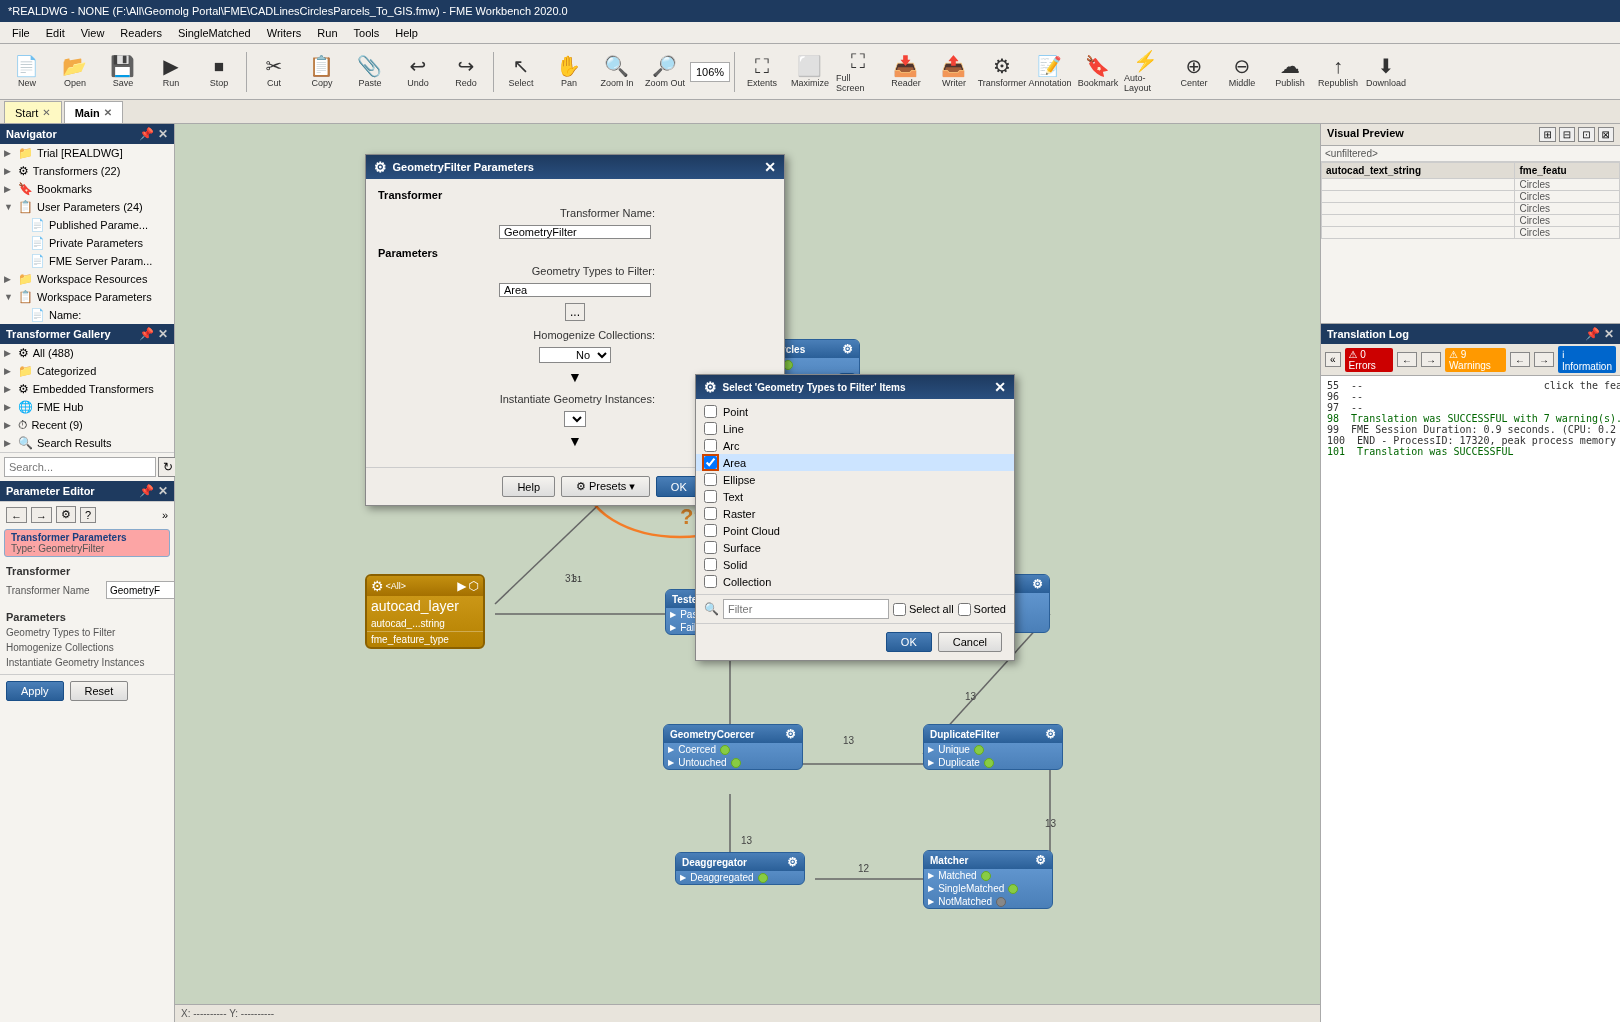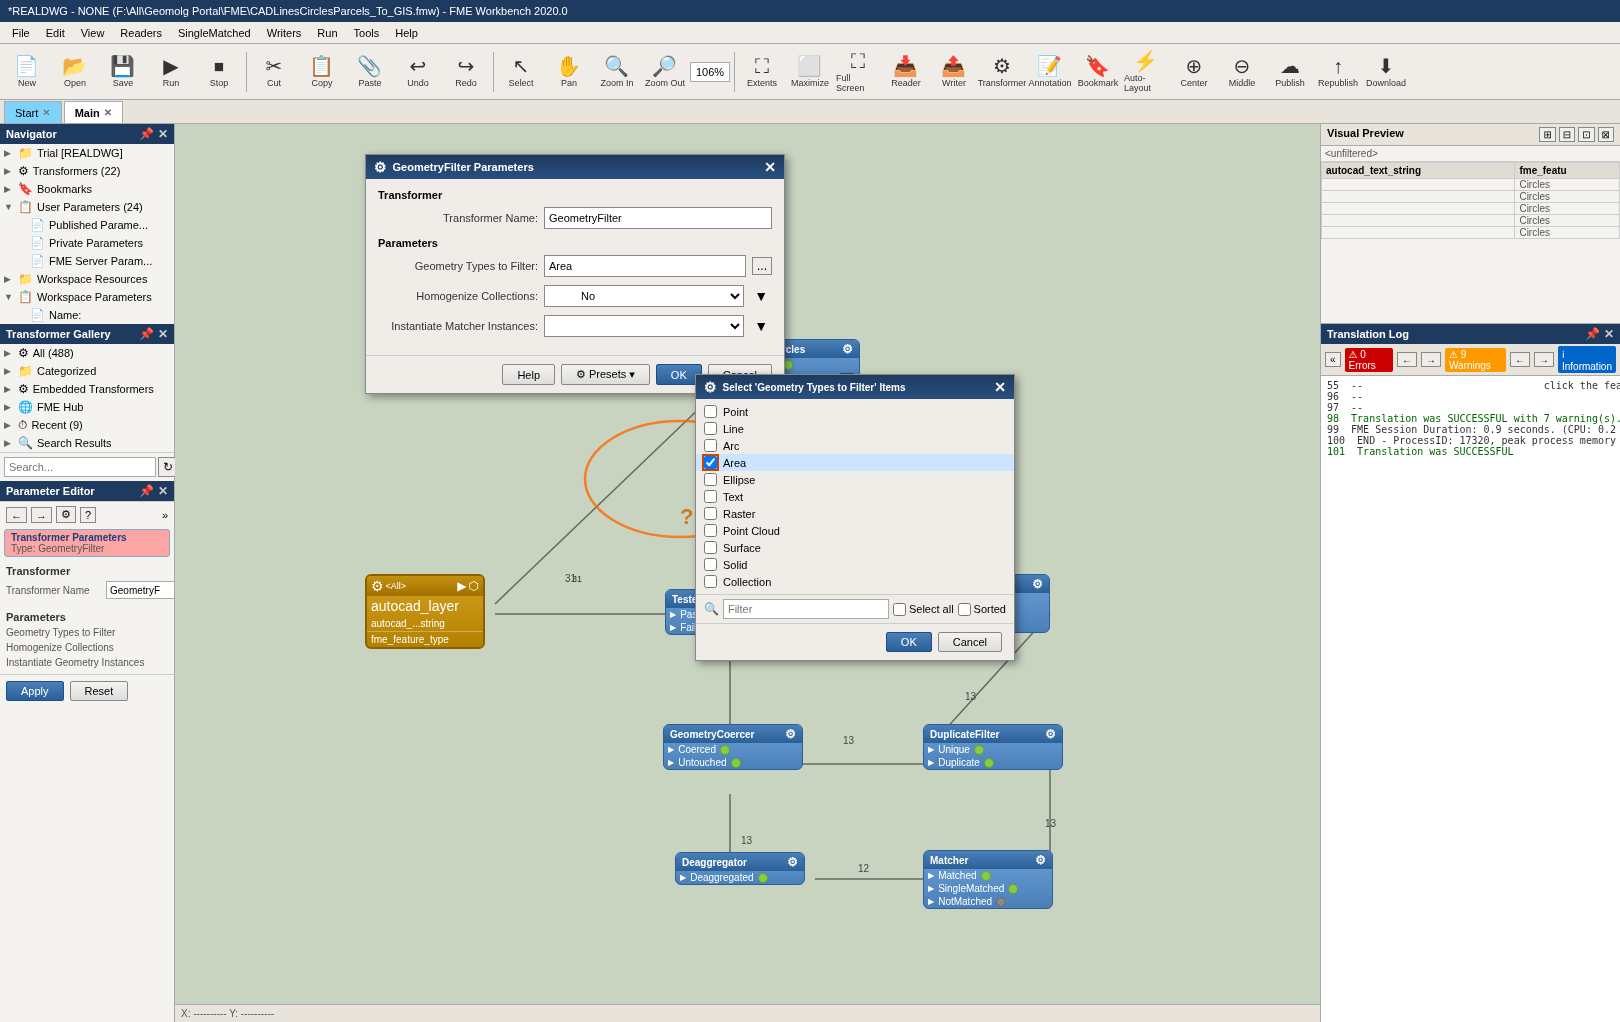--- a/index.html
+++ b/index.html
@@ -63,21 +63,21 @@
       background: #e8e4dc;
       height: 24px;
       display: flex;
       align-items: flex-end;
       padding: 0 4px;
       border-bottom: 1px solid #aaa;
     }
     .tab {
       height: 22px;
       padding: 2px 10px;
-      background: #7dd3fc;
+      background: #fef9c3;
       border: 1px solid #aaa;
       border-bottom: none;
       margin-right: 2px;
       cursor: pointer;
       font-size: 11px;
       display: flex;
       align-items: center;
       gap: 4px;
     }
     .tab.active { background: white; font-weight: bold; }
@@ -240,20 +240,21 @@
       color: white;
       font-size: 14px;
       line-height: 1;
     }
     .modal-body { padding: 10px 12px; }
     .form-row {
       display: flex;
       align-items: center;
       margin-bottom: 8px;
       gap: 6px;
+      flex-direction: column;
     }
     .form-label {
       font-size: 11px;
       color: #333;
       min-width: 160px;
       text-align: right;
     }
     .form-input {
       flex: 1;
       height: 22px;
@@ -997,21 +998,21 @@
         </div>
         <div class="form-row">
           <span class="form-label">Homogenize Collections:</span>
           <select class="form-select" style="flex:1;padding-left:32px;">
             <option>No</option>
             <option>Yes</option>
           </select>
           <span style="font-size:14px;padding:0 4px;cursor:pointer;">▼</span>
         </div>
         <div class="form-row">
-          <span class="form-label">Instantiate Matcher Instances:</span>
+          <span class="form-label">Instantiate Geometry Instances:</span>
           <select class="form-select" style="flex:1;">
             <option></option>
           </select>
           <span style="font-size:14px;padding:0 4px;cursor:pointer;">▼</span>
         </div>
       </div>
       <div class="modal-buttons">
         <button class="dialog-btn">Help</button>
         <button class="dialog-btn" style="display:flex;align-items:center;gap:3px;">⚙ Presets ▾</button>
         <button class="dialog-btn primary">OK</button>

